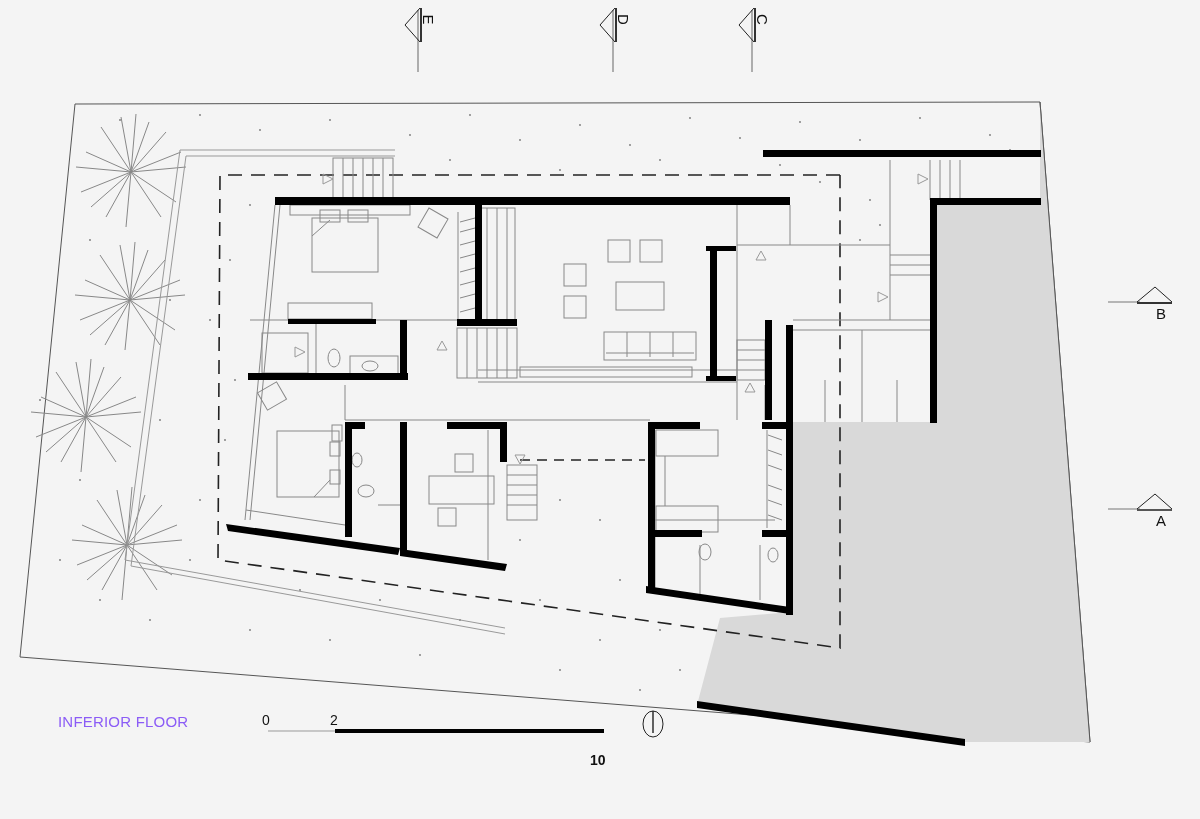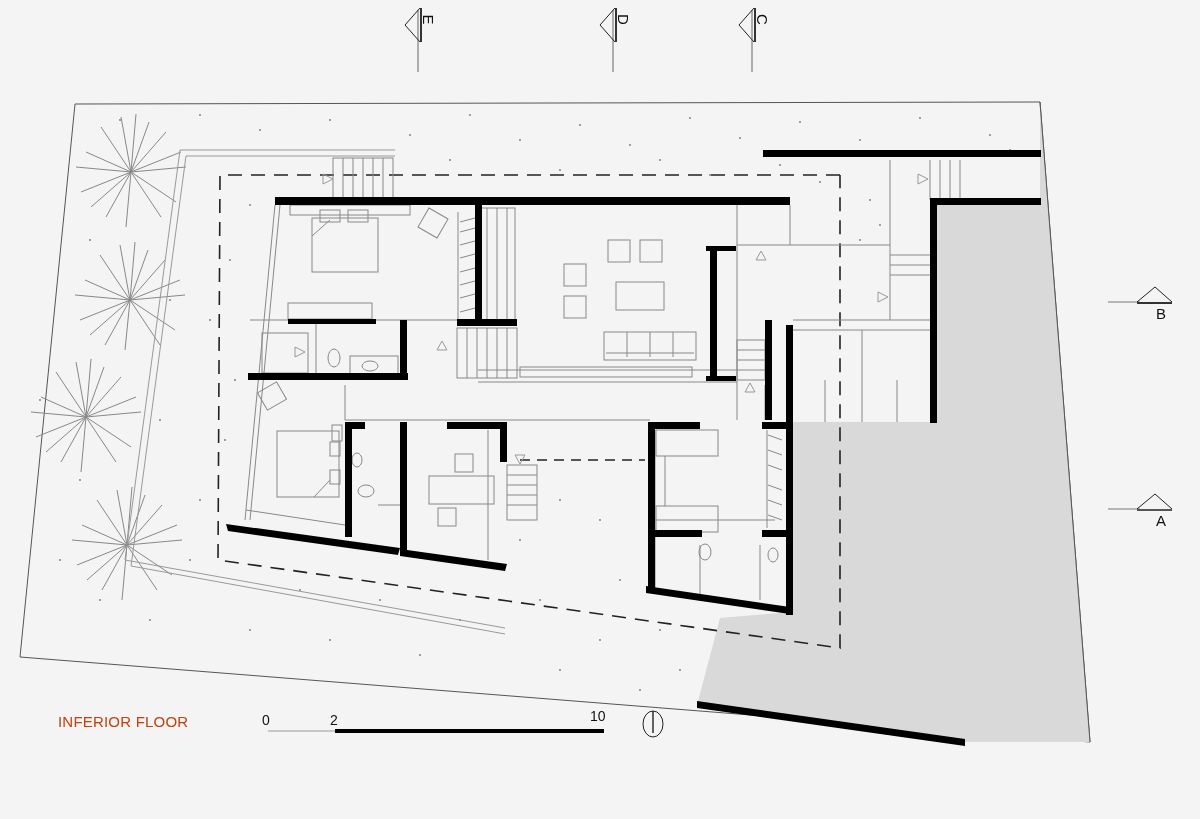--- a/index.html
+++ b/index.html
@@ -1,18 +1,18 @@
 <!DOCTYPE html>
 <html><head>
 <meta charset="utf-8">
 <style>
   html,body{margin:0;padding:0;background:#f4f4f4;}
   #canvas{position:relative;width:1200px;height:819px;overflow:hidden;background:#f4f4f4;}
   svg{position:absolute;left:0;top:0;}
-  .title-lbl{position:absolute;left:58px;top:713px;font-family:"Liberation Sans",sans-serif;font-size:15px;color:#c2410c;letter-spacing:0.2px;}
+  .title-lbl{position:absolute;left:58px;top:713px;font-family:"Liberation Sans",sans-serif;font-size:15px;color:#8b5cf6;letter-spacing:0.2px;}
   .scale-num{position:absolute;font-family:"Liberation Sans",sans-serif;font-size:14px;color:#111;}
   .sec-lbl{position:absolute;font-family:"Liberation Sans",sans-serif;font-size:15px;color:#111;}
   .sec-lbl.rot{transform:rotate(90deg);transform-origin:center;}
 </style>
 </head>
 <body>
 
 <div id="canvas">
 <svg width="1200" height="819" viewBox="0 0 1200 819">
 
@@ -391,20 +391,20 @@
 
   <g>
     <ellipse cx="653" cy="724" rx="10" ry="13" fill="none" stroke="#222"></ellipse>
     <line x1="653" y1="711" x2="653" y2="733" stroke="#222" stroke-width="1.4"></line>
   </g>
 </svg>
 
 <div class="title-lbl">INFERIOR FLOOR</div>
 <div class="scale-num" style="left:262px;top:712px;">0</div>
 <div class="scale-num" style="left:330px;top:712px;">2</div>
-<div class="scale-num" style="left:590px;top:708px;">10</div>
+<div class="scale-num" style="left:590px;top:752px;font-weight:bold;">10</div>
 
 <div class="sec-lbl rot" style="left:423px;top:11px;">E</div>
 <div class="sec-lbl rot" style="left:618px;top:11px;">D</div>
 <div class="sec-lbl rot" style="left:757px;top:11px;">C</div>
 <div class="sec-lbl" style="left:1156px;top:305px;">B</div>
 <div class="sec-lbl" style="left:1156px;top:512px;">A</div>
 </div>
 
 </body></html>

